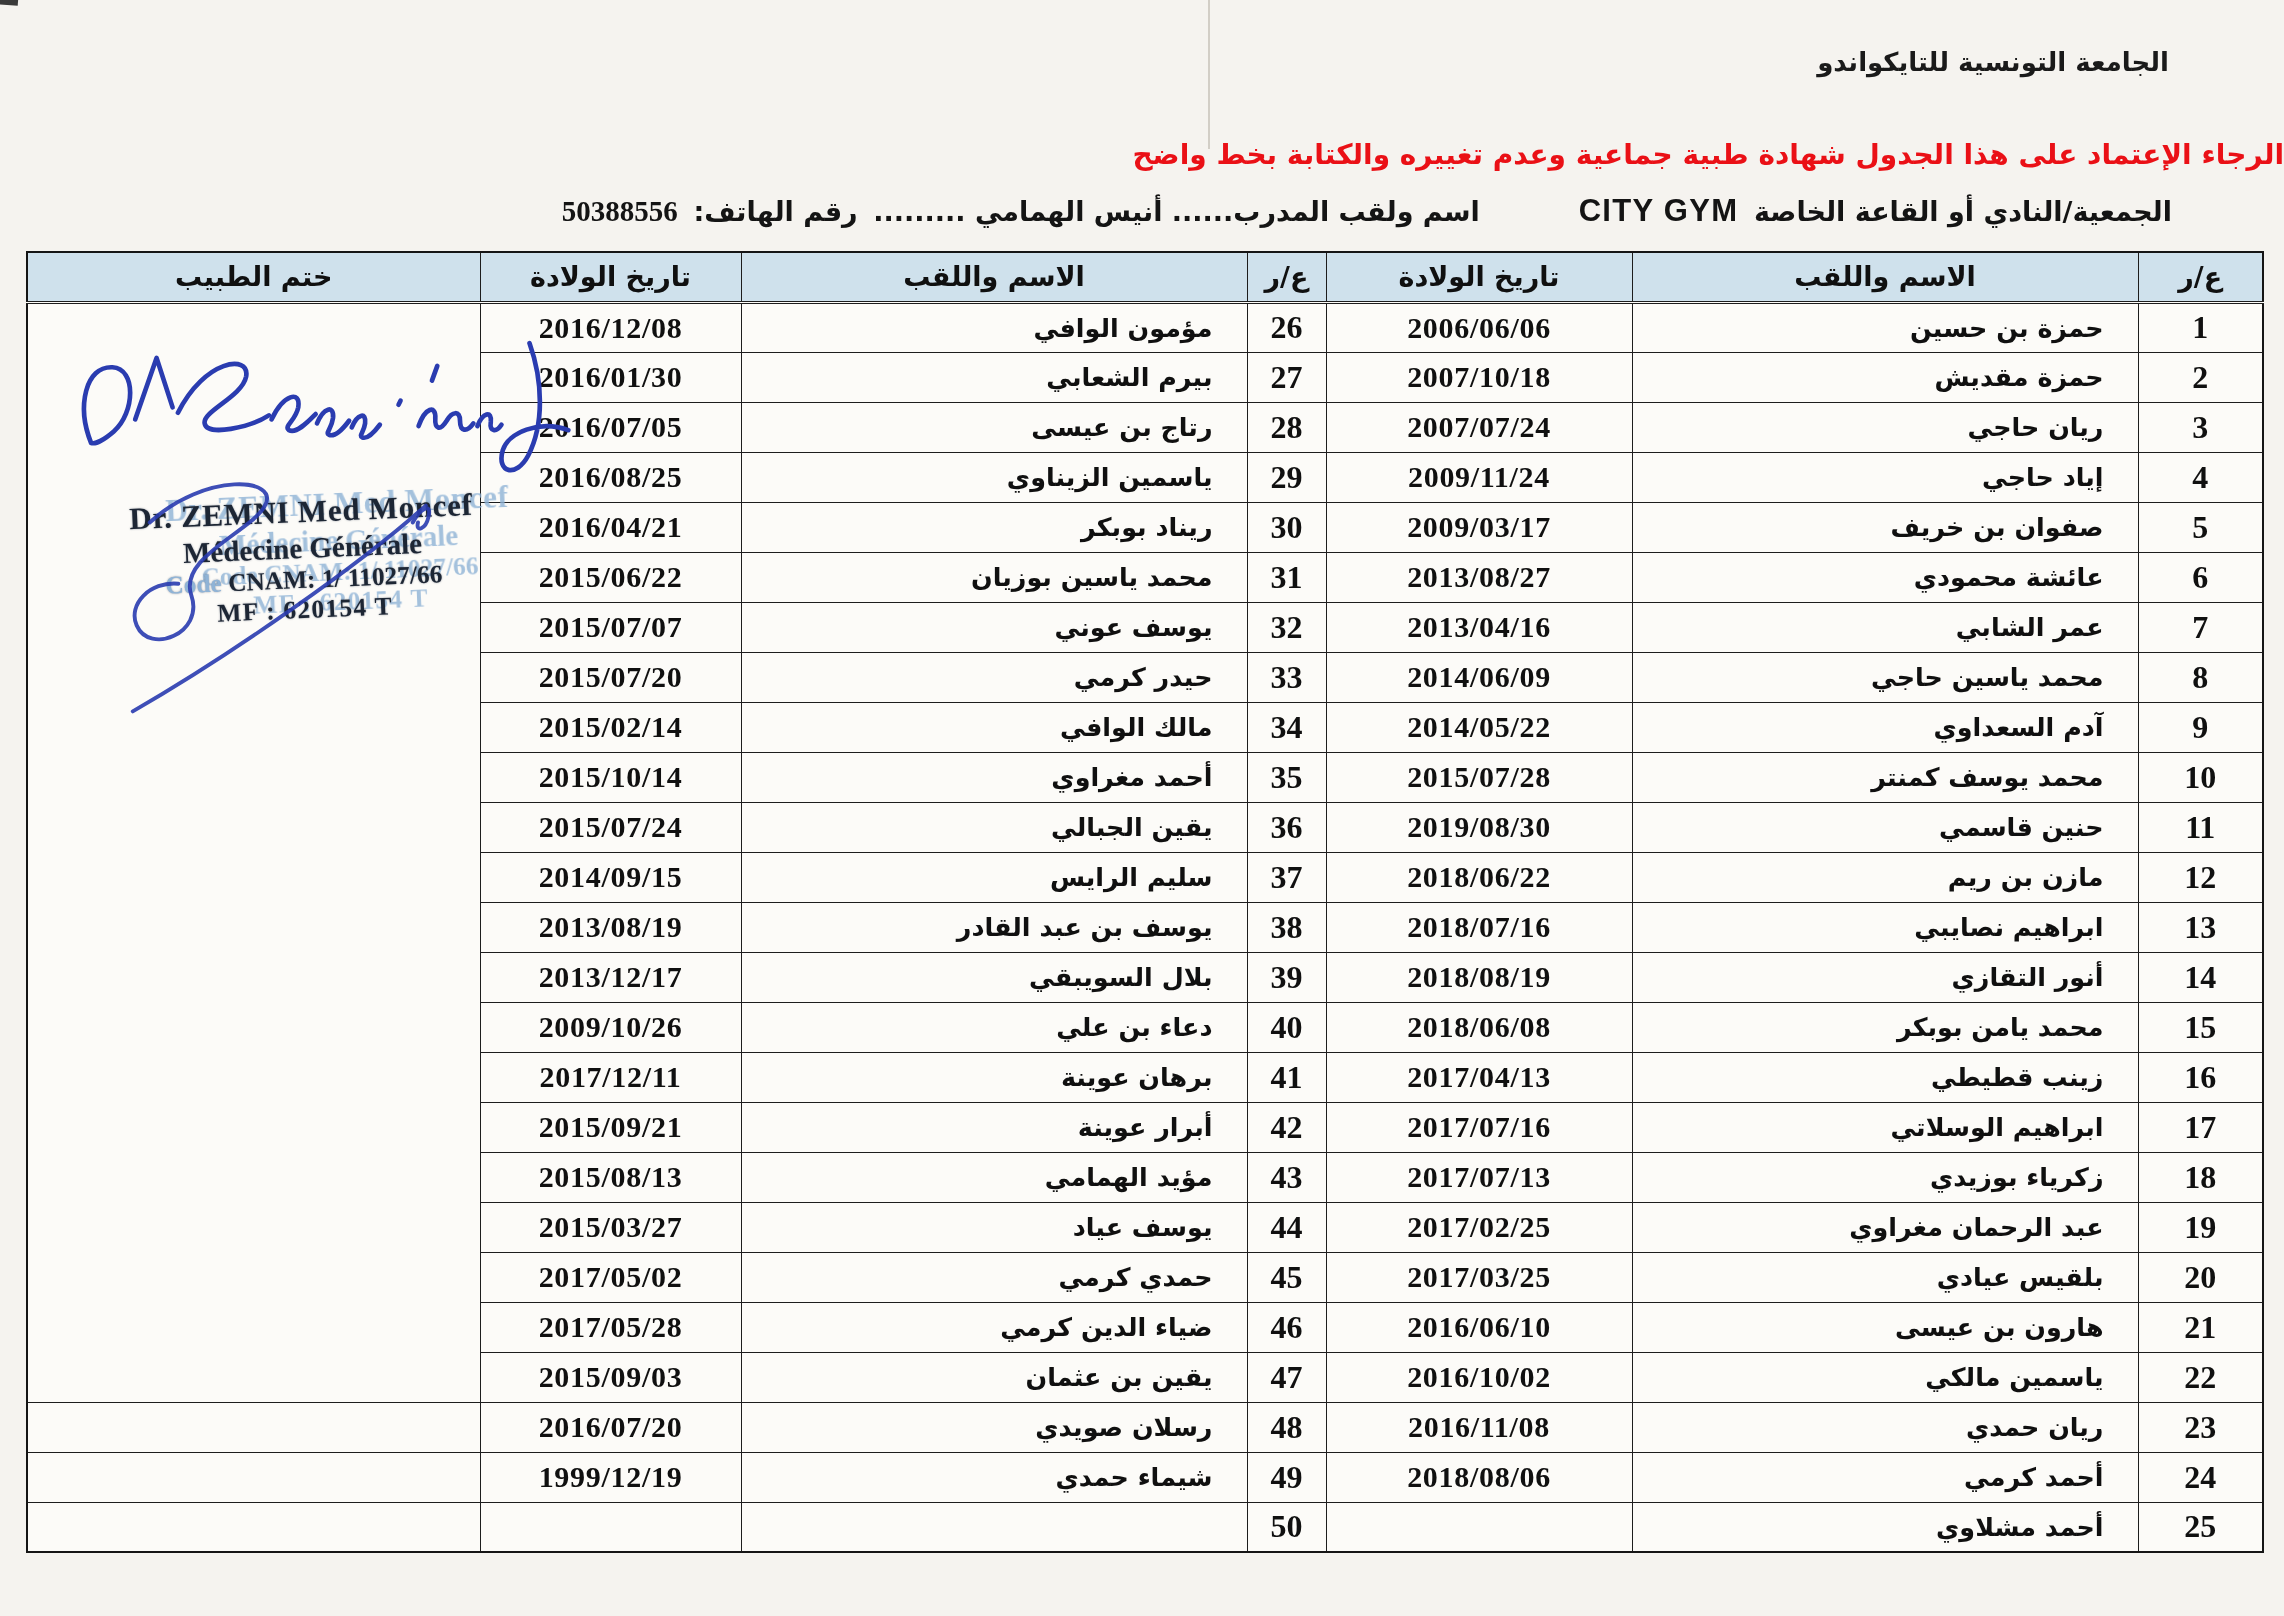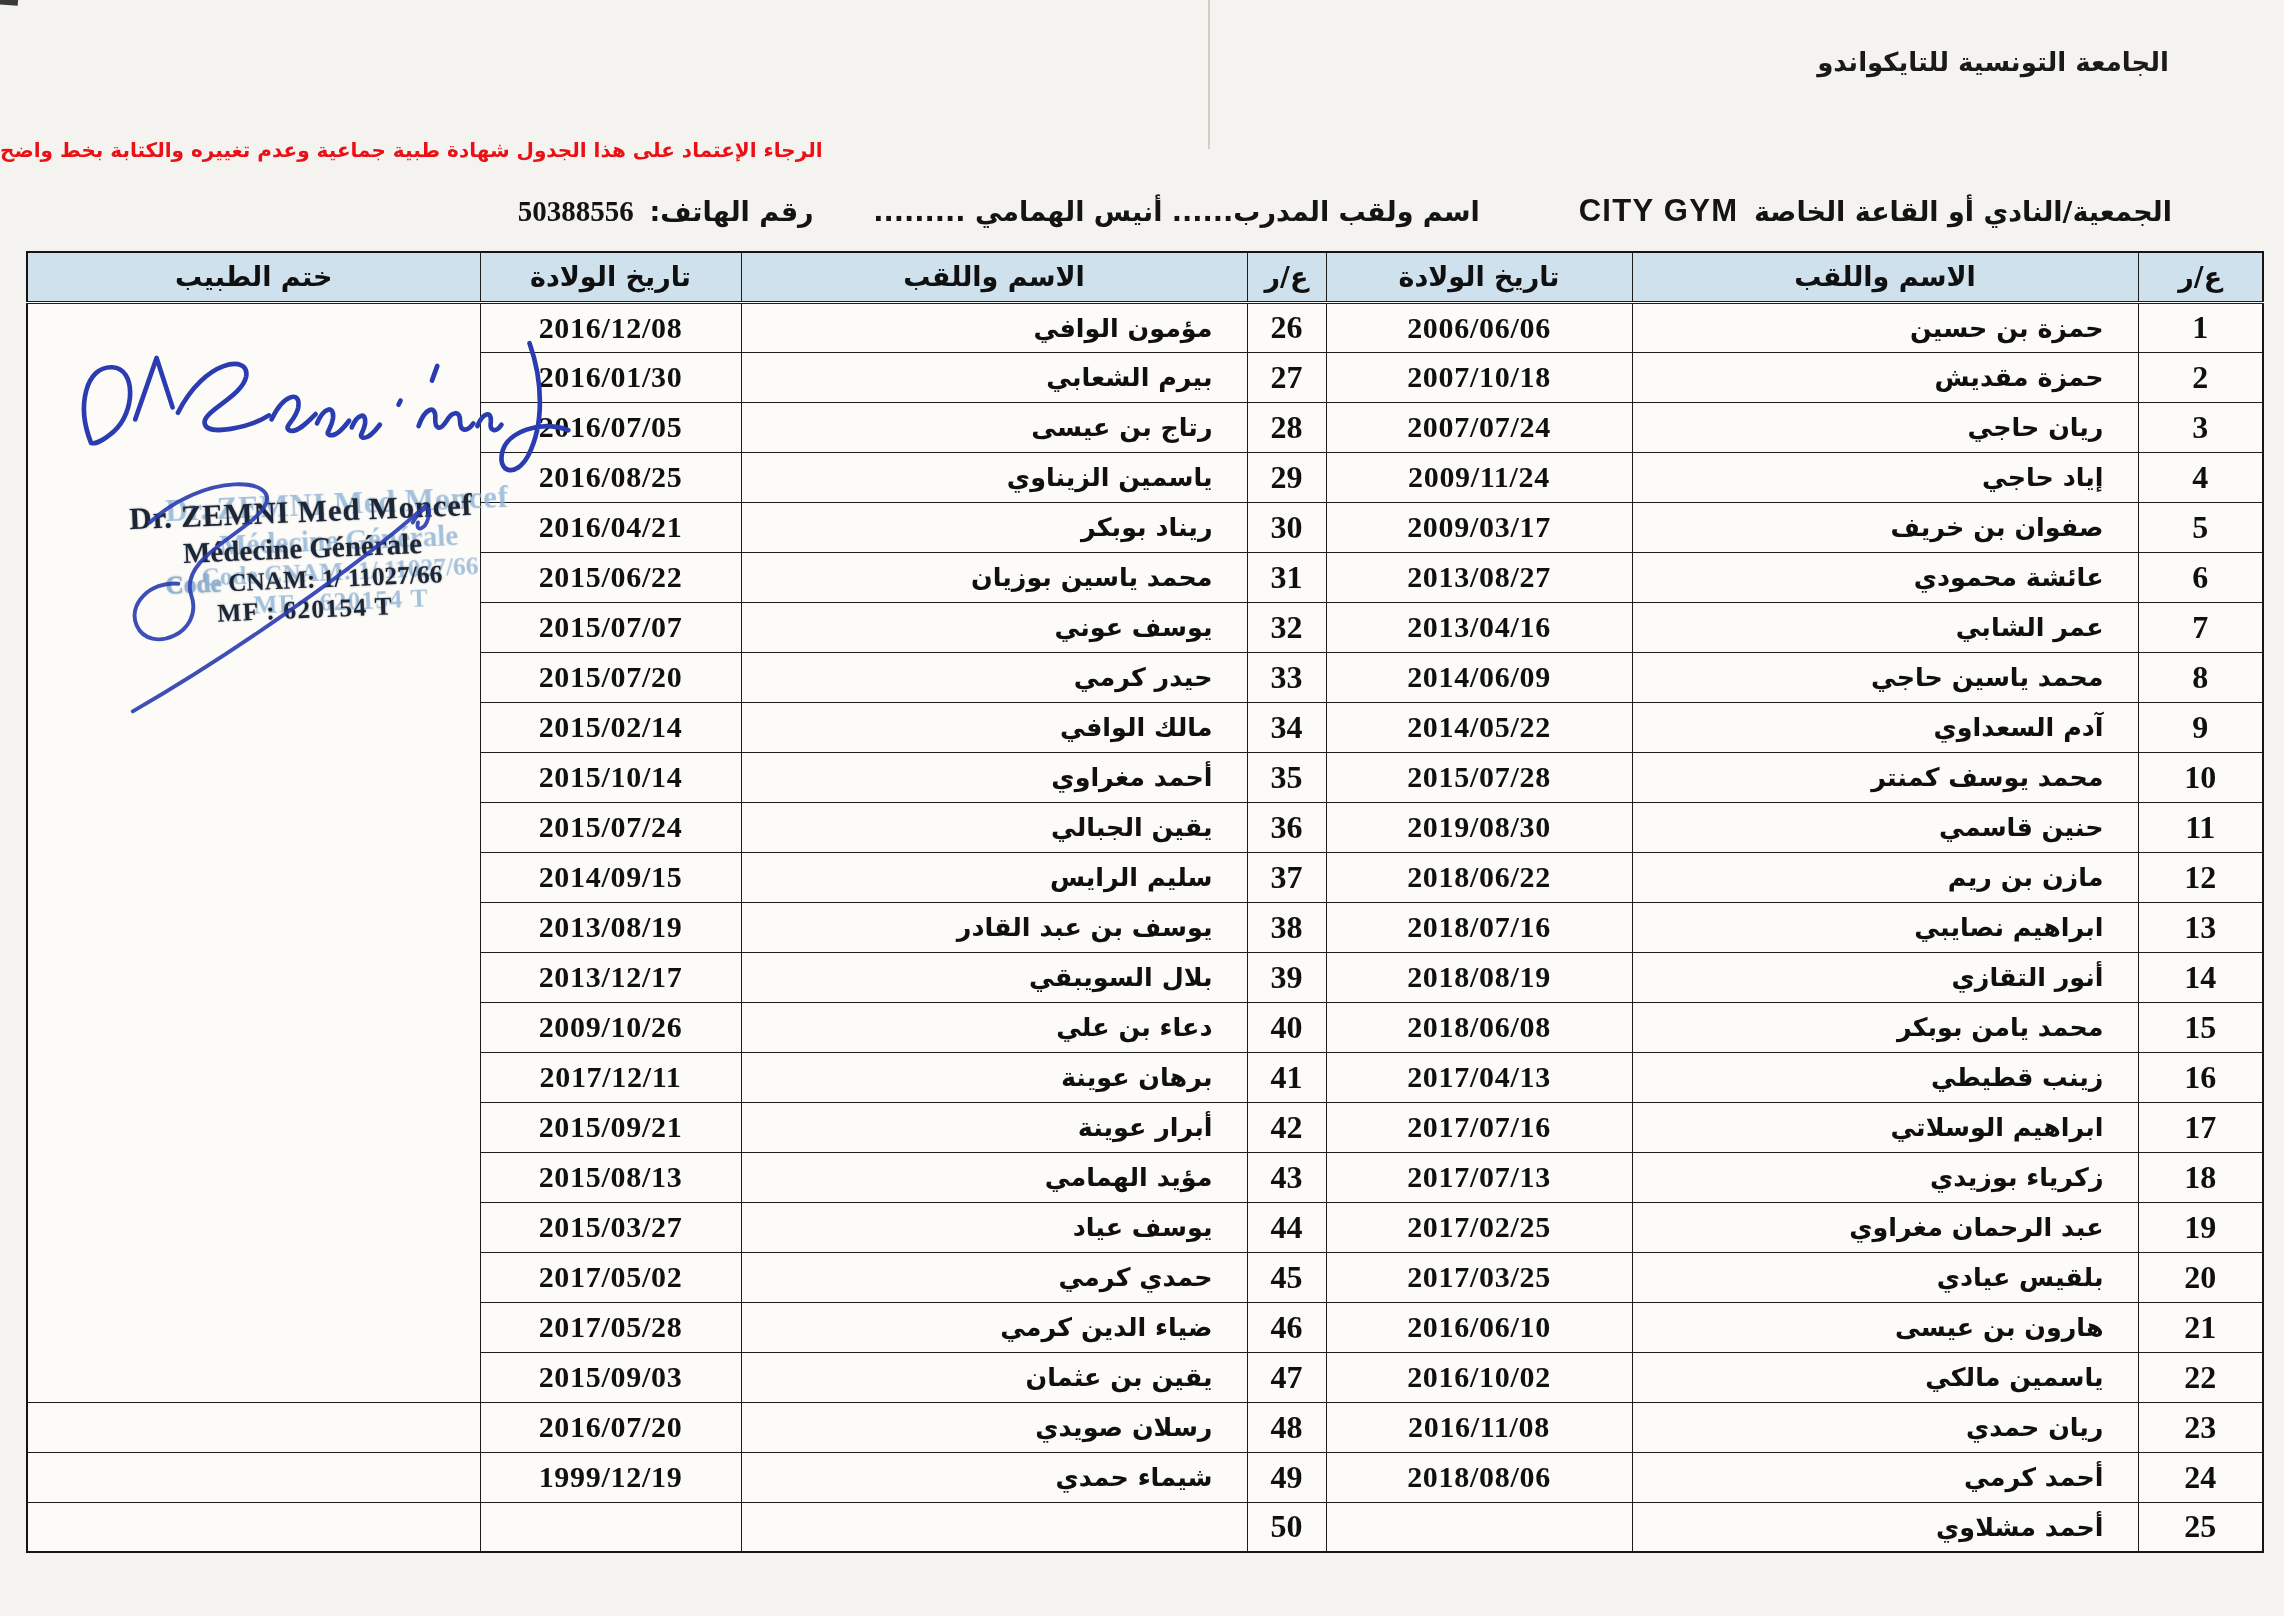--- a/index.html
+++ b/index.html
@@ -10,26 +10,26 @@
   }
   .sheet{position:absolute;inset:0;}
   
   .corner-mark{position:absolute;left:-3.9px;top:-2px;width:22px;height:6.5px;background:#3a3a3a;transform:rotate(4deg);}
   .crease{position:absolute;left:1208px;top:0;width:2px;height:149px;background:#c9c4bb;opacity:.8;}
   
   .federation{position:absolute;top:47px;right:115px;direction:rtl;
     font-weight:bold;font-size:26px;color:#1a1a1a;letter-spacing:0;}
   .doc-title{position:absolute;top:90px;left:0;width:2065px;text-align:center;direction:rtl;
     font-weight:bold;font-size:29px;color:#111;}
-  .notice{position:absolute;top:138px;left:0;width:2284px;text-align:left;direction:rtl;
-    font-weight:bold;font-size:20px;color:#ea1016;}
+  .notice{position:absolute;top:138px;left:0;width:2284px;text-align:right;direction:rtl;
+    font-weight:bold;font-size:28px;color:#ea1016;}
   .info-line{position:absolute;top:193px;right:112px;direction:rtl;display:flex;align-items:baseline;gap:15.6px;
     font-weight:bold;font-size:27px;color:#141414;white-space:nowrap;}
   .info-line .club-value{font-family:"Liberation Sans",sans-serif;font-size:31px;letter-spacing:1.3px;margin-left:5.2px;}
-  .info-line .coach{margin-right:78px;margin-left:44px;}
+  .info-line .coach{margin-right:78px;}
   .info-line .phone-value{direction:ltr;font-size:29px;font-family:"Liberation Serif",serif;}
   
   table.license{position:absolute;top:251px;left:26px;width:2235px;
     border-collapse:collapse;table-layout:fixed;direction:rtl;background:#fcfbf8;
     border:2.6px solid #151515;}
   th,td{border:1.6px solid #1d1d1d;padding:0;overflow:visible;}
   thead tr{height:50px;}
   tbody tr{height:50px;}
   th{background:#cfe1ec;font-weight:bold;font-size:27px;color:#101010;text-align:center;
      border-bottom:3.9px double #1d1d1d;}

